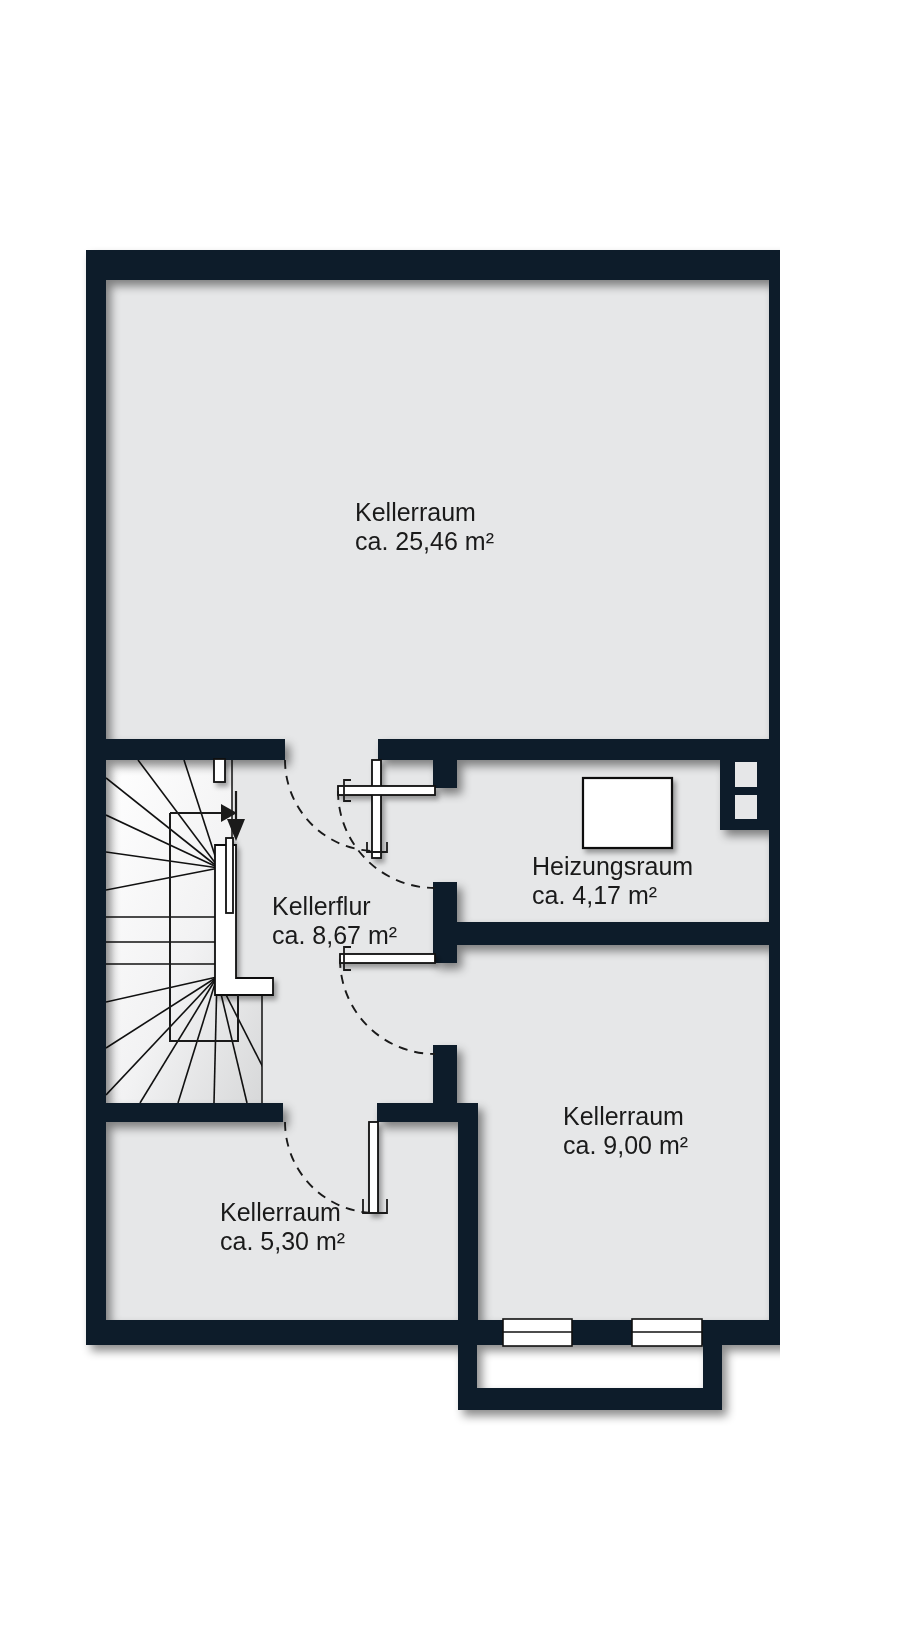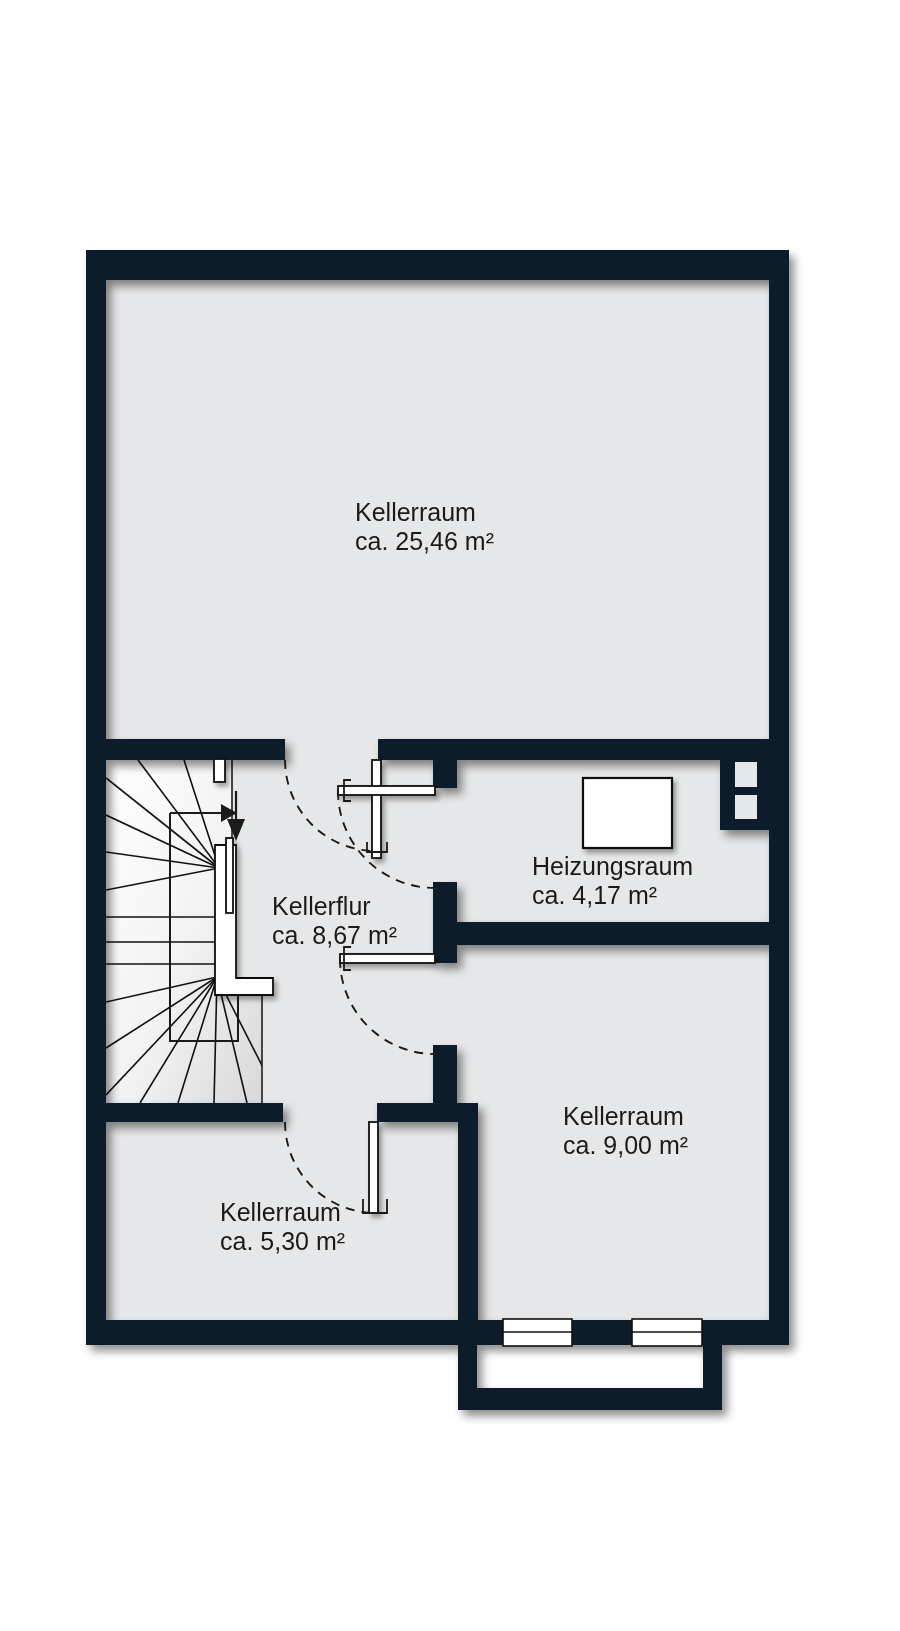--- a/index.html
+++ b/index.html
@@ -5,21 +5,21 @@
   html, body {
     margin: 0;
     padding: 0;
     background: #ffffff;
     width: 900px;
     height: 1631px;
     font-family: "Liberation Sans", sans-serif;
   }
   .plan-wrap {
     position: relative;
-    width: 900px;
+    width: 780px;
     height: 1631px;
     background: #ffffff;
     overflow: hidden;
     border-radius: 22px;
   }
   svg { display: block; }
   text.room-label {
     font-family: "Liberation Sans", "DejaVu Sans", sans-serif;
     font-size: 25px;
     fill: #1a1a1a;

